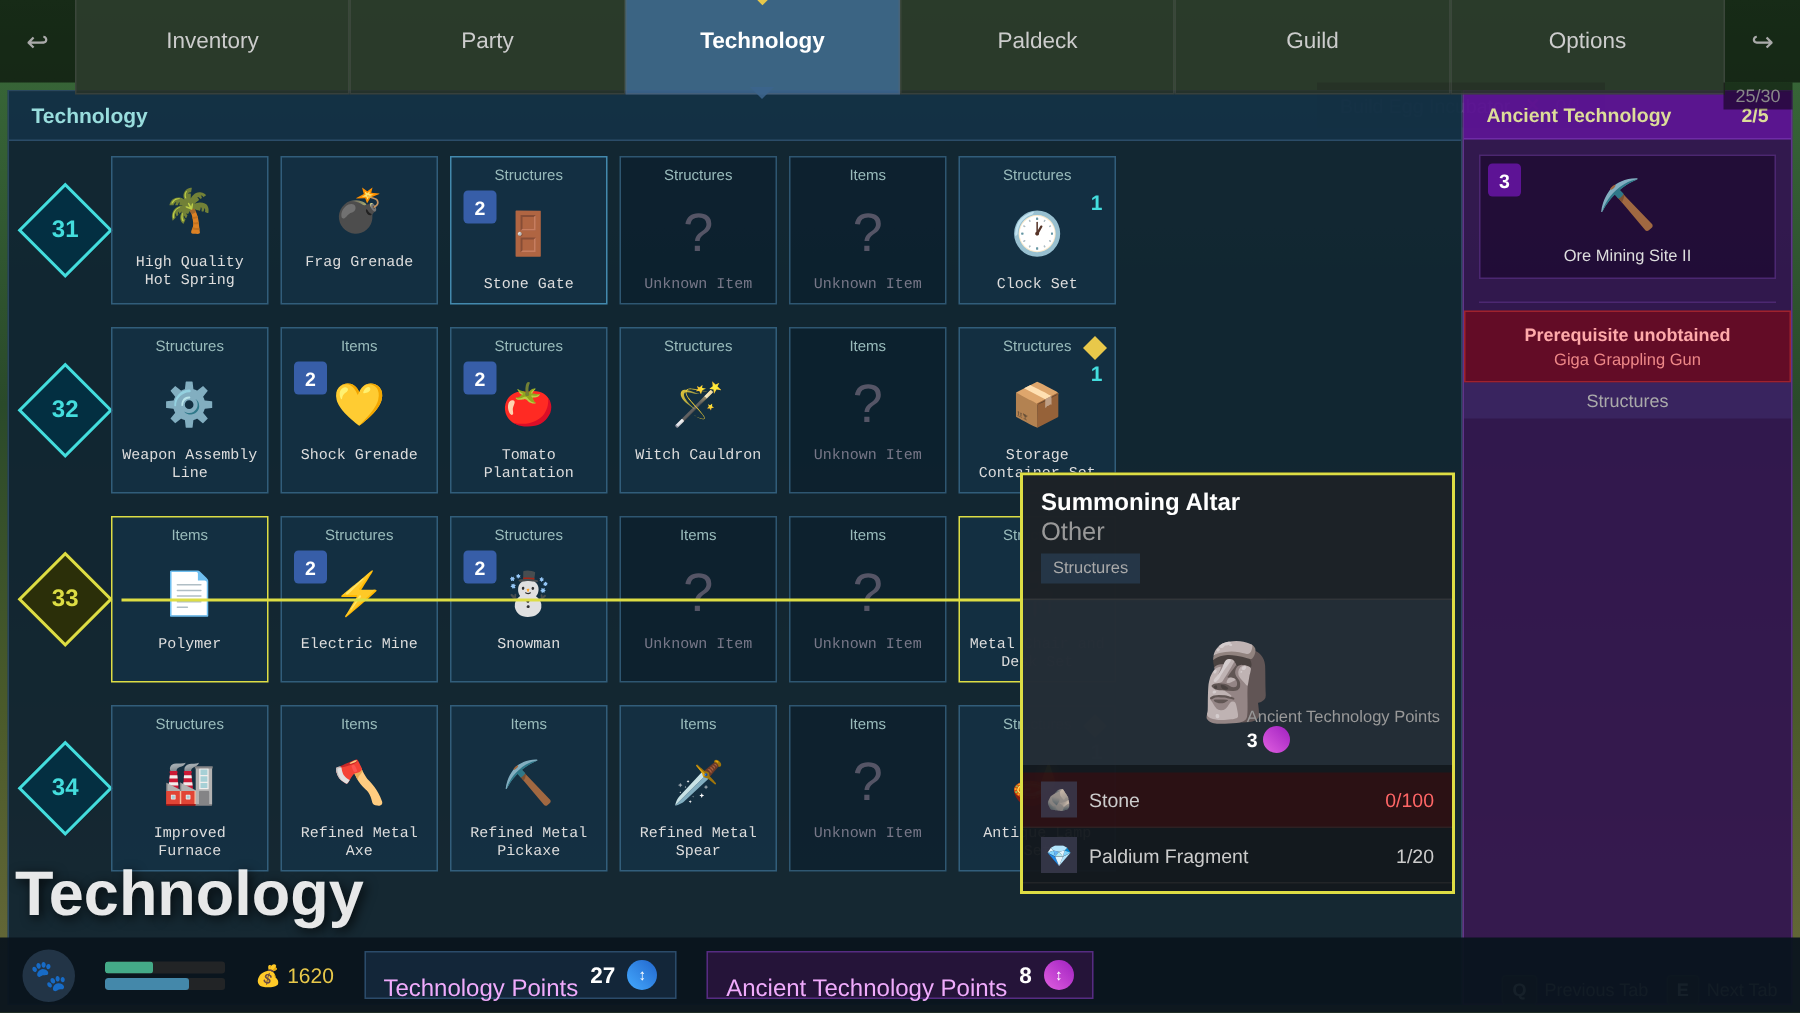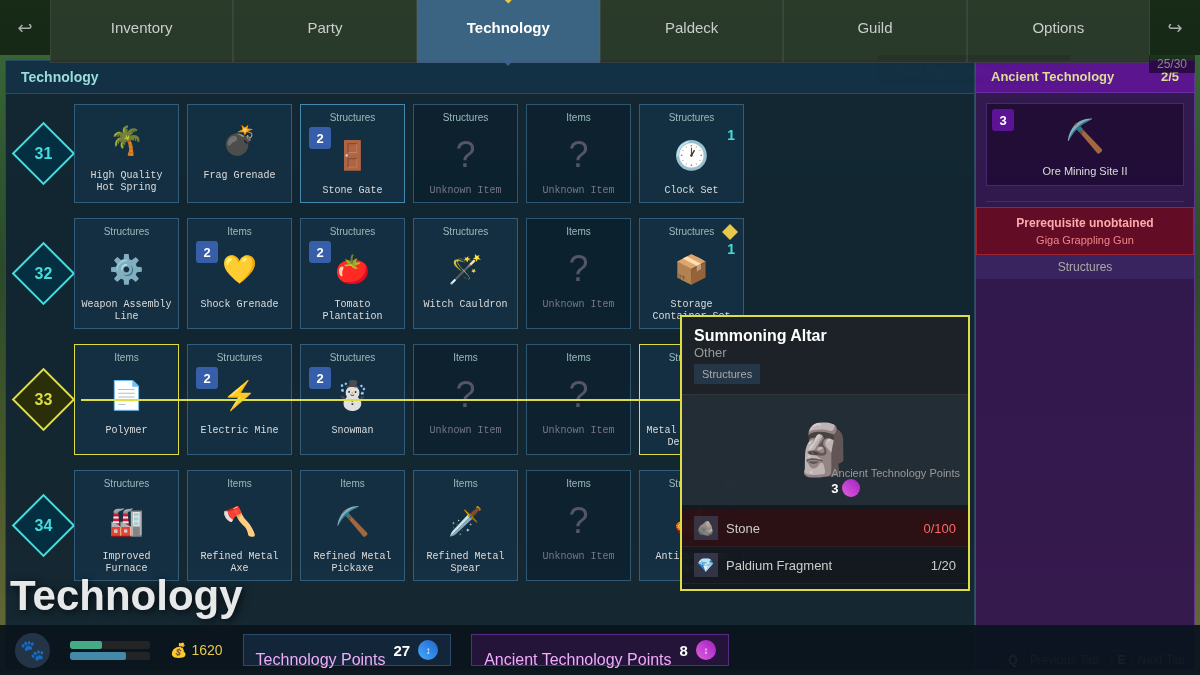--- a/index.html
+++ b/index.html
@@ -340,21 +340,21 @@
     }
 
     .detail-title {
       color: #fff;
       font-size: 16px;
       font-weight: bold;
     }
 
     .detail-subtitle {
       color: #999;
-      font-size: 13px;
+      font-size: 17px;
     }
 
     .detail-category {
       background: rgba(40,60,80,0.8);
       padding: 4px 8px;
       display: inline-block;
       font-size: 11px;
       color: #aaa;
       margin-top: 4px;
     }

